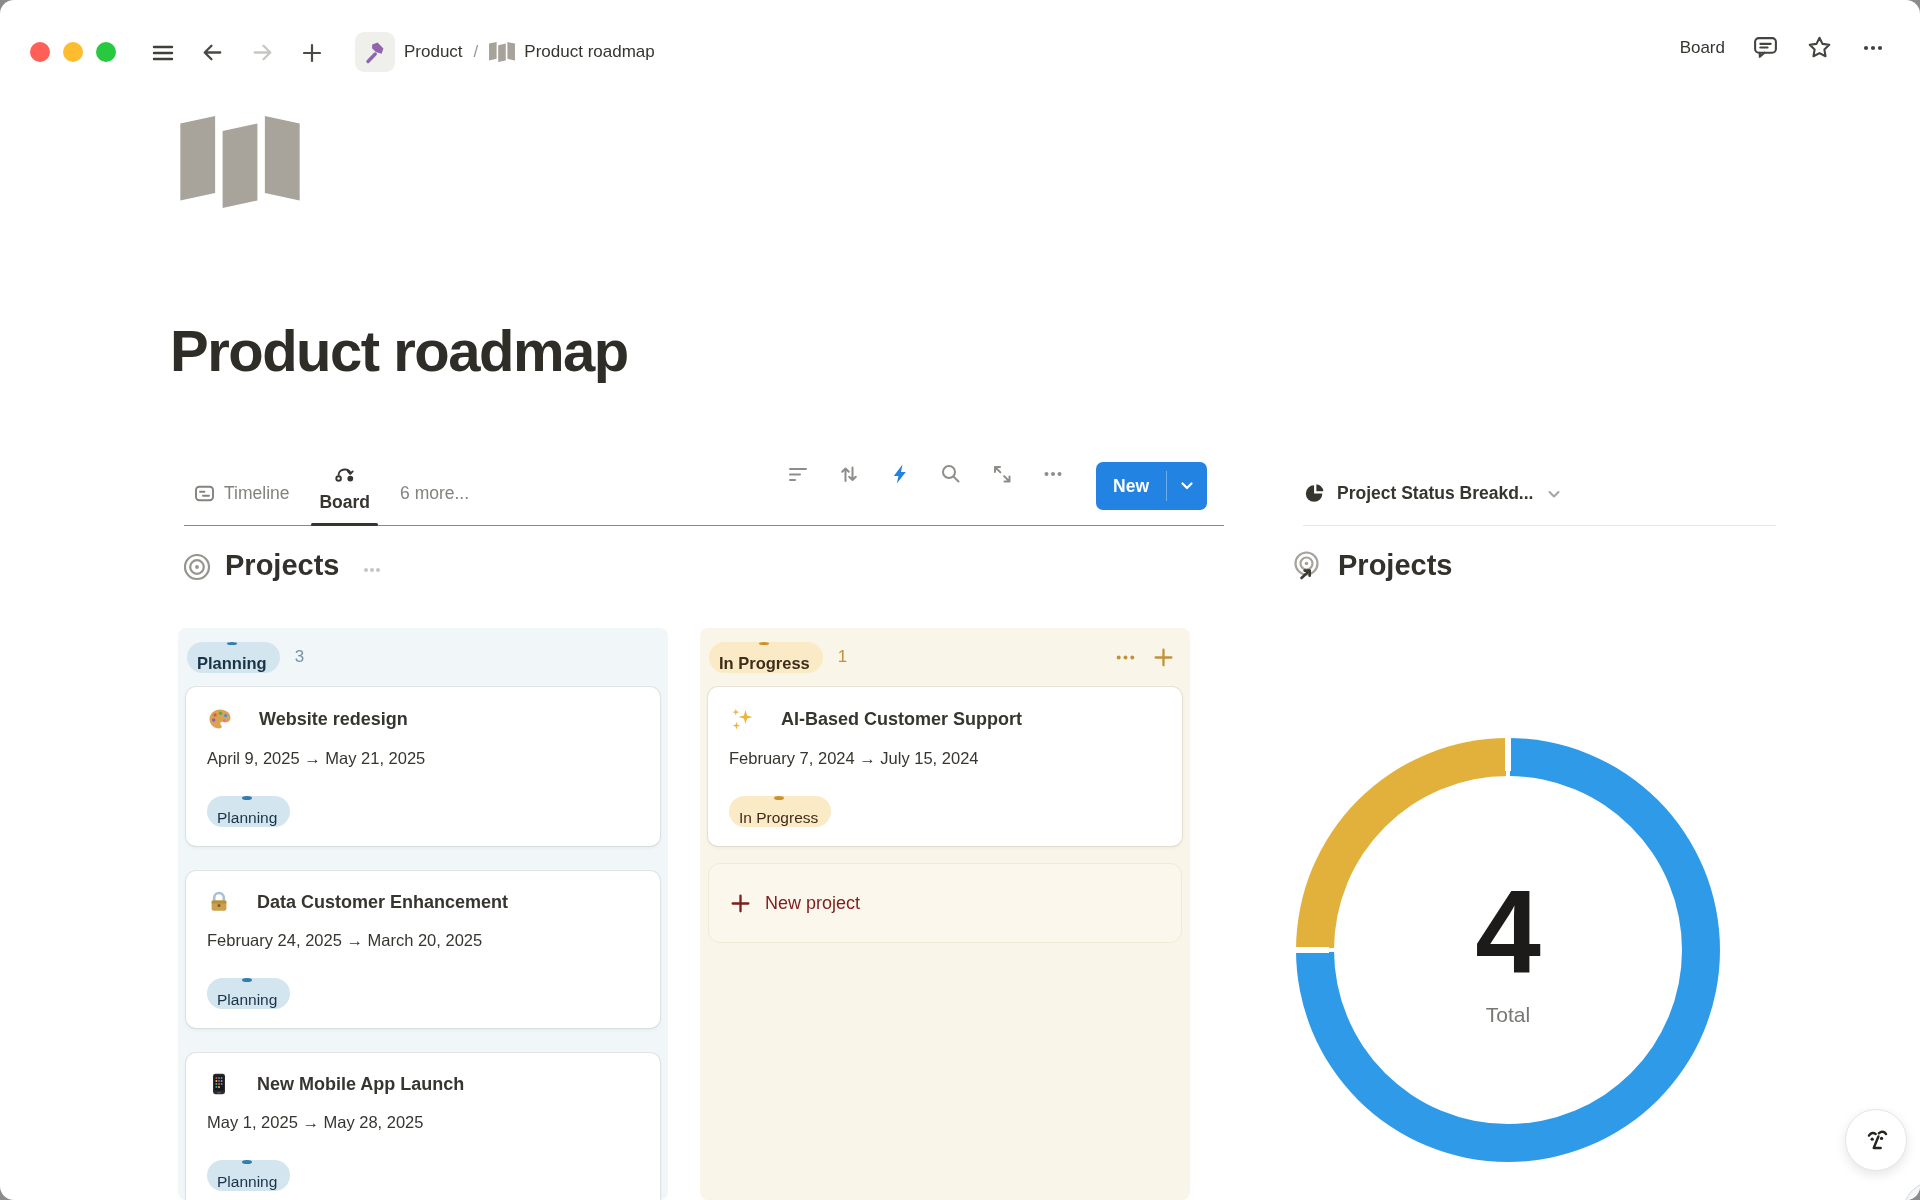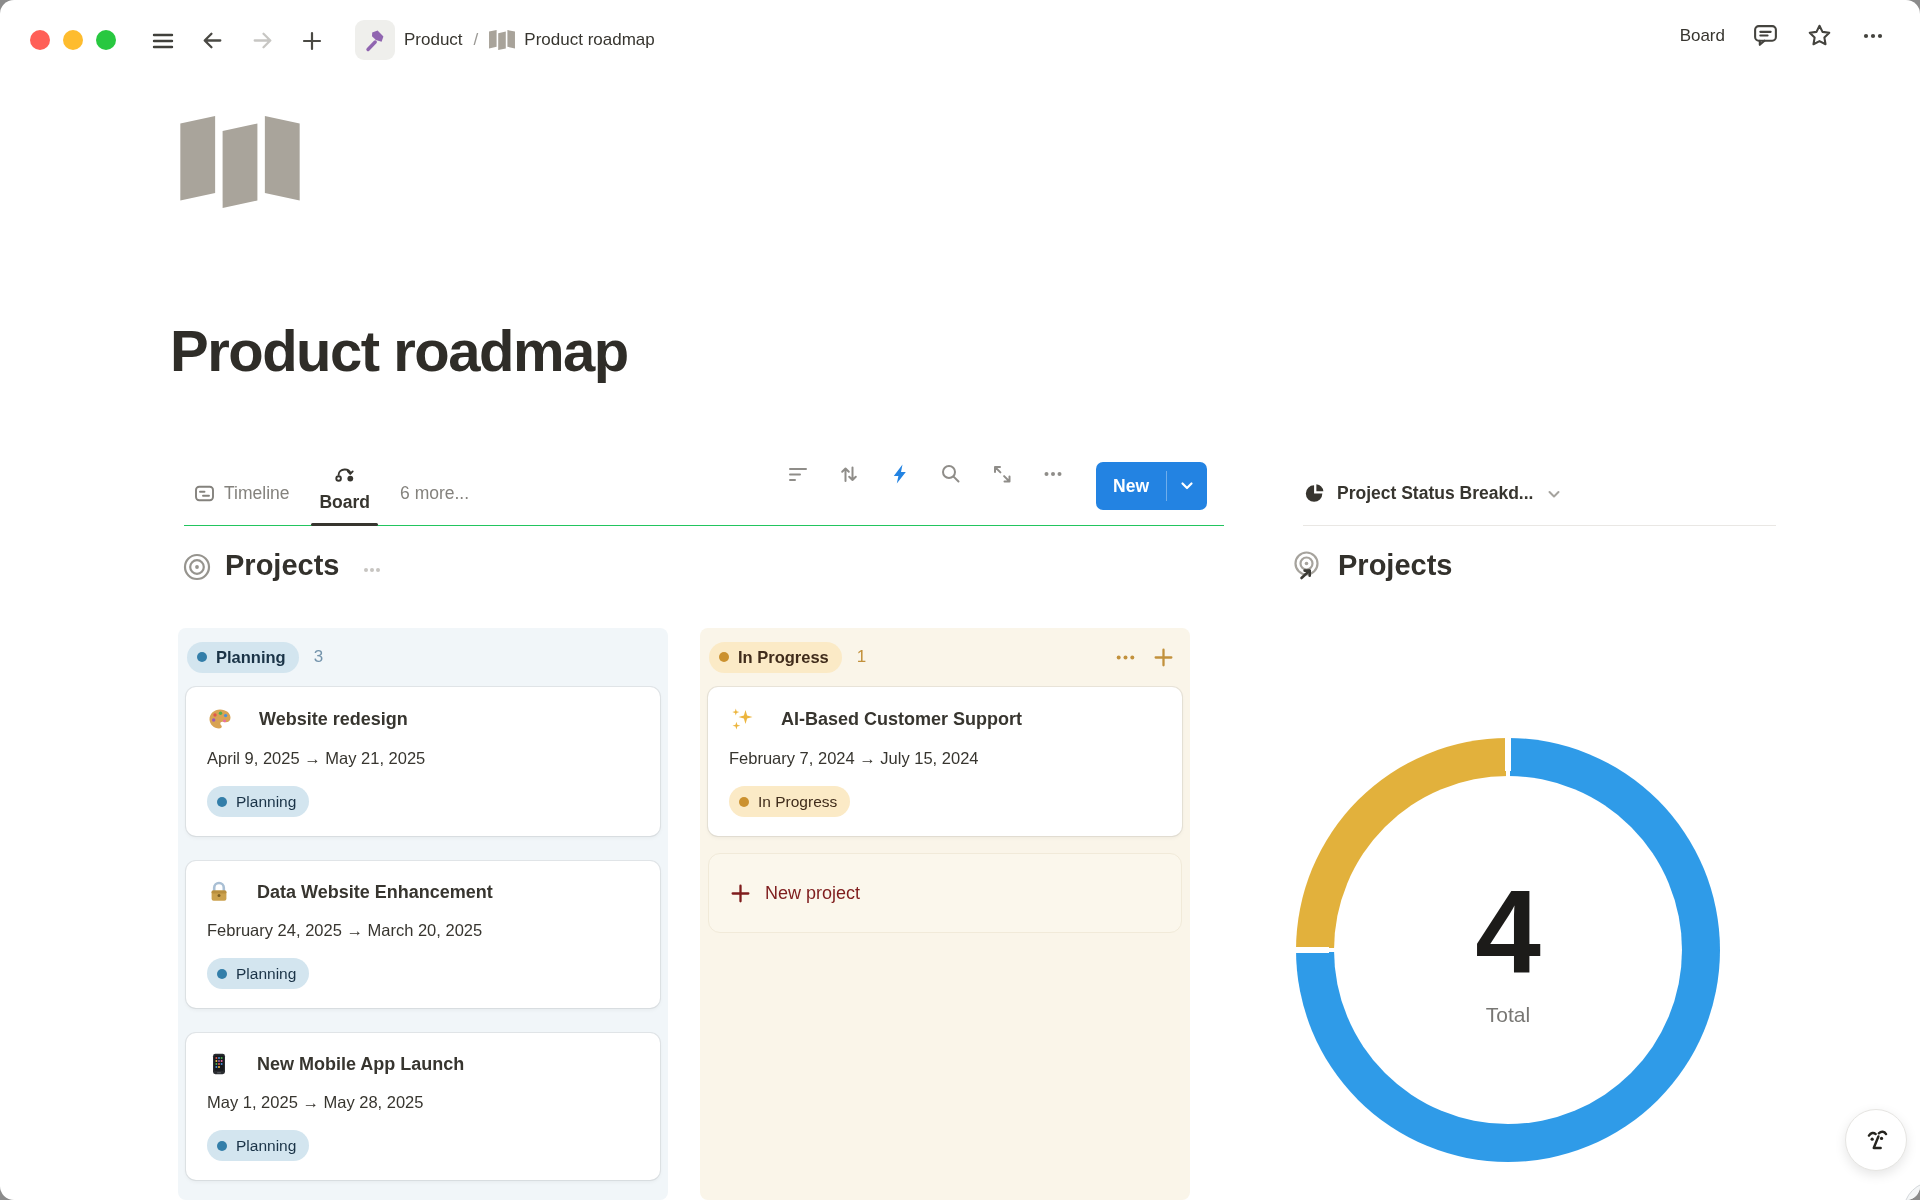--- a/index.html
+++ b/index.html
@@ -1,20 +1,20 @@
 <!DOCTYPE html>
 <html><head>
 <meta charset="utf-8">
 <style>
   html,body{margin:0;padding:0;background:#8b8b8b;}
   body{font-family:"Liberation Sans","DejaVu Sans",sans-serif;-webkit-font-smoothing:antialiased;}
   #app{position:relative;width:1920px;height:1200px;background:#ffffff;overflow:hidden;border-radius:14px;color:#37352f;}
 
   
-  .topbar{position:absolute;top:0;left:0;right:0;height:80px;display:flex;align-items:center;}
+  .topbar{position:absolute;top:12px;left:0;right:0;height:80px;display:flex;align-items:center;}
   .lights{position:absolute;left:30px;top:30px;display:flex;gap:13px;}
   .light{width:20px;height:20px;border-radius:50%;}
   .navgroup{position:absolute;left:150px;top:27px;display:flex;gap:23px;align-items:center;}
   .icon-btn{background:none;border:none;padding:0;margin:0;cursor:pointer;display:flex;align-items:center;justify-content:center;}
   .crumb{position:absolute;left:355px;top:20px;display:flex;align-items:center;gap:9px;font-size:17px;color:#37352f;}
   .crumb-box{width:40px;height:40px;border-radius:9px;background:#efefec;display:flex;align-items:center;justify-content:center;}
   .crumb-sep{color:#9b9995;padding:0 2px;}
   .crumb-link{cursor:pointer;}
   .top-actions{position:absolute;right:34px;top:22px;display:flex;align-items:center;gap:27px;}
   .share-lbl{font-size:17px;color:#37352f;cursor:pointer;}
@@ -44,21 +44,21 @@
   .section-head{position:absolute;top:549px;display:flex;align-items:flex-end;gap:13px;}
   .section-head .s-title{font-size:29px;font-weight:700;color:#33312c;}
   .sec-left{left:182px;}
   .sec-right{left:1293px;}
 
   
   .board{position:absolute;left:178px;top:628px;display:flex;gap:32px;}
   .col{width:490px;border-radius:8px;padding:5px;box-sizing:border-box;}
   .col.full{height:572px;overflow:hidden;}
   .col-head{display:flex;align-items:center;height:44px;padding:2px 10px 0 4px;}
-  .pill{display:inline-flex;align-items:center;gap:9px;height:31px;padding:0 13px 0 10px;border-radius:16px;font-size:16.5px;font-weight:600;}
+  .pill{display:inline-flex;align-items:center;gap:9px;height:31px;padding:0 13px 0 10px;border-radius:16px;font-size:16.5px;font-weight:600;flex-direction:column;}
   .pill .dot{width:10px;height:10px;border-radius:50%;}
   .col-count{margin-left:15px;font-size:17px;font-weight:500;}
   .col-actions{margin-left:auto;display:flex;align-items:center;gap:15px;}
   .col-actions .icon-btn{color:inherit;}
   .cards{display:flex;flex-direction:column;gap:25px;padding:8px 3px 3px 3px;}
   .card{background:#fff;border-radius:10px;box-shadow:0 0 0 1px rgba(15,15,15,0.07),0 2px 4px rgba(15,15,15,0.05);padding:19px 21px;cursor:pointer;}
   .card-row1{display:flex;align-items:center;gap:26px;}
   .card-title{font-size:18px;font-weight:600;color:#37352f;}
   .card-dates{margin-top:17px;font-size:16.5px;color:#37352f;}
   .card-tag{margin-top:18px;}
@@ -346,21 +346,21 @@
           <div class="card">
             <div class="card-row1">
               <span>
                 <svg width="24" height="24" viewBox="0 0 24 24">
                   <path d="M7.2 11V7.8a4.8 4.8 0 0 1 9.6 0V11" fill="none" stroke="#a9bfd4" stroke-width="2.6"></path>
                   <rect x="4.6" y="10.4" width="14.8" height="10.4" rx="2" fill="#cba14d"></rect>
                   <rect x="4.6" y="10.4" width="14.8" height="3.2" rx="1.4" fill="#b98f3e"></rect>
                   <circle cx="12" cy="15.6" r="1.5" fill="#7a5e24"></circle>
                 </svg>
               </span>
-              <span class="card-title">Data Website Enhancement</span>
+              <span class="card-title">Data Customer Enhancement</span>
             </div>
             <div class="card-dates">February 24, 2025 → March 20, 2025</div>
             <div class="card-tag"><span class="pill" style="background: rgb(211, 229, 239); color: rgb(26, 51, 71);">
                 <span class="dot" style="background: rgb(51, 126, 169);"></span>
                 <span>Planning</span>
               </span></div>
           </div>
           <div class="card">
             <div class="card-row1">
               <span>

